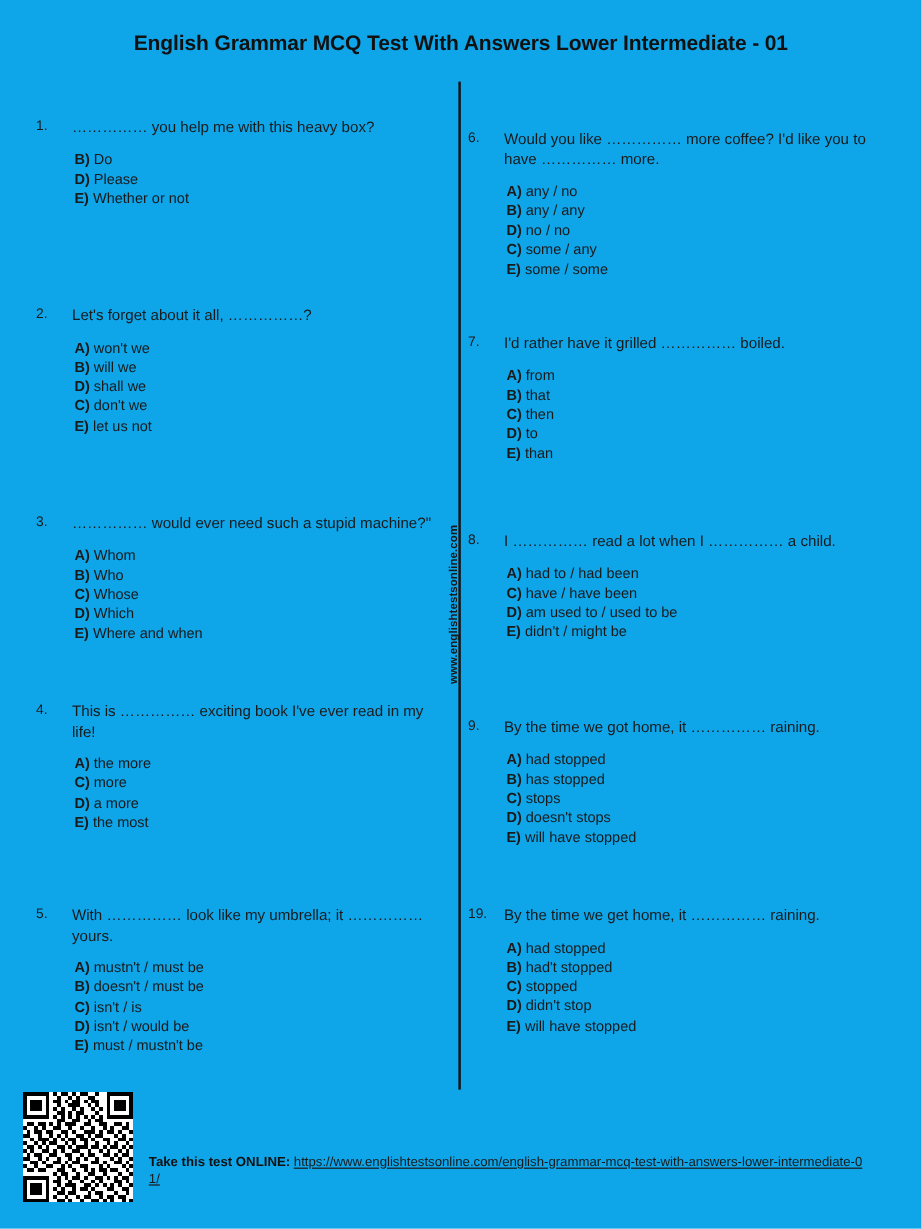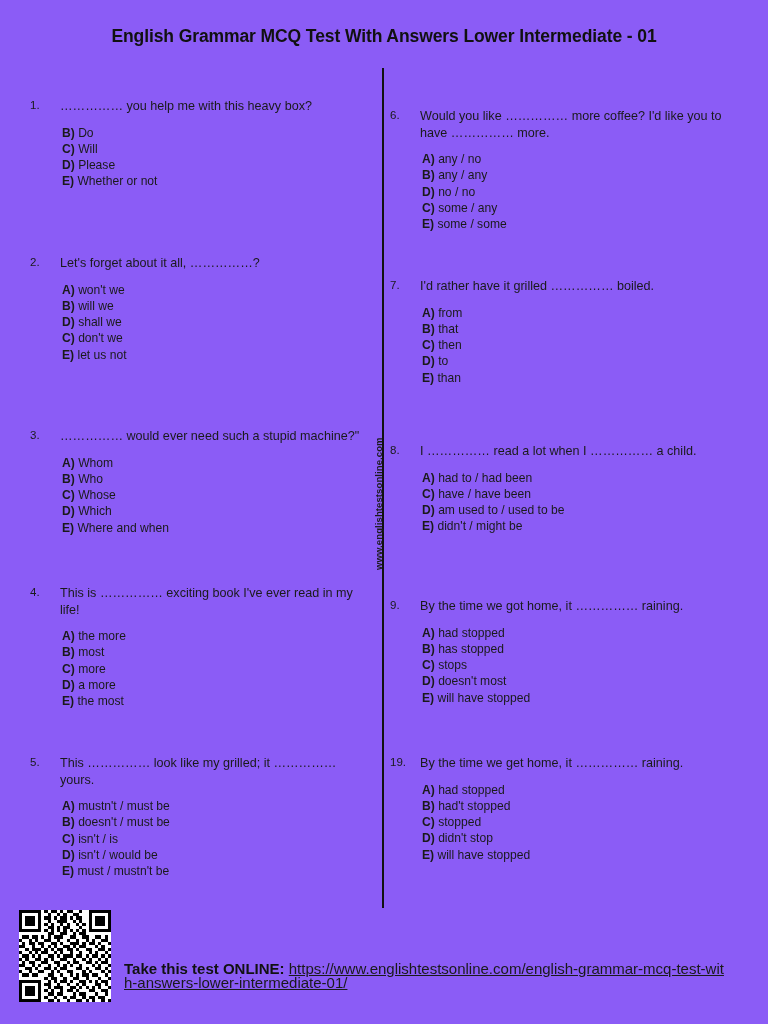--- a/index.html
+++ b/index.html
@@ -10,21 +10,21 @@
   body {
     font-family: "Liberation Sans", sans-serif;
     color: #1a1a1a;
     -webkit-font-smoothing: antialiased;
   }
   .page {
     position: relative;
     width: 768px;
     height: 1024px;
     margin: 0 auto;
-    background: #8b5cf6;
+    background: #0ea5e9;
     overflow: hidden;
   }
 
   
   .doc-title {
     position: absolute;
     top: 26px;
     left: 0;
     width: 768px;
     text-align: center;
@@ -116,21 +116,21 @@
     height: 92px;
   }
   .qr svg { display: block; }
 
   
   .footer {
     position: absolute;
     left: 124px;
     top: 962px;
     width: 600px;
-    font-size: 15px;
+    font-size: 11px;
     line-height: 14px;
   }
   .footer-label {
     font-weight: 700;
     color: #111111;
   }
   .footer-link {
     color: #1a1a1a;
     text-decoration: underline;
     word-break: break-all;
@@ -148,21 +148,20 @@
   <div class="watermark">www.englishtestsonline.com</div>
 
   <div class="column col-left">
       <div class="question" style="top: 98px;">
         <div class="q-head">
           <div class="q-num">1.</div>
           <div class="q-text">…………… you help me with this heavy box?</div>
         </div>
         <div class="options">
           <div class="option"><span class="opt-letter">B)</span><span> Do</span></div>
-          <div class="option"><span class="opt-letter">C)</span><span> Will</span></div>
           <div class="option"><span class="opt-letter">D)</span><span> Please</span></div>
           <div class="option"><span class="opt-letter">E)</span><span> Whether or not</span></div>
         </div>
       </div>
       <div class="question" style="top: 255px;">
         <div class="q-head">
           <div class="q-num">2.</div>
           <div class="q-text">Let's forget about it all, ……………?</div>
         </div>
         <div class="options">
@@ -186,30 +185,29 @@
           <div class="option"><span class="opt-letter">E)</span><span> Where and when</span></div>
         </div>
       </div>
       <div class="question" style="top: 585px;">
         <div class="q-head">
           <div class="q-num">4.</div>
           <div class="q-text">This is …………… exciting book I've ever read in my life!</div>
         </div>
         <div class="options">
           <div class="option"><span class="opt-letter">A)</span><span> the more</span></div>
-          <div class="option"><span class="opt-letter">B)</span><span> most</span></div>
           <div class="option"><span class="opt-letter">C)</span><span> more</span></div>
           <div class="option"><span class="opt-letter">D)</span><span> a more</span></div>
           <div class="option"><span class="opt-letter">E)</span><span> the most</span></div>
         </div>
       </div>
       <div class="question" style="top: 755px;">
         <div class="q-head">
           <div class="q-num">5.</div>
-          <div class="q-text">This …………… look like my grilled; it …………… yours.</div>
+          <div class="q-text">With …………… look like my umbrella; it …………… yours.</div>
         </div>
         <div class="options">
           <div class="option"><span class="opt-letter">A)</span><span> mustn't / must be</span></div>
           <div class="option"><span class="opt-letter">B)</span><span> doesn't / must be</span></div>
           <div class="option"><span class="opt-letter">C)</span><span> isn't / is</span></div>
           <div class="option"><span class="opt-letter">D)</span><span> isn't / would be</span></div>
           <div class="option"><span class="opt-letter">E)</span><span> must / mustn't be</span></div>
         </div>
       </div>
     </div>
@@ -254,21 +252,21 @@
       </div>
       <div class="question" style="top: 598px;">
         <div class="q-head">
           <div class="q-num">9.</div>
           <div class="q-text">By the time we got home, it …………… raining.</div>
         </div>
         <div class="options">
           <div class="option"><span class="opt-letter">A)</span><span> had stopped</span></div>
           <div class="option"><span class="opt-letter">B)</span><span> has stopped</span></div>
           <div class="option"><span class="opt-letter">C)</span><span> stops</span></div>
-          <div class="option"><span class="opt-letter">D)</span><span> doesn't most</span></div>
+          <div class="option"><span class="opt-letter">D)</span><span> doesn't stops</span></div>
           <div class="option"><span class="opt-letter">E)</span><span> will have stopped</span></div>
         </div>
       </div>
       <div class="question" style="top: 755px;">
         <div class="q-head">
           <div class="q-num">19.</div>
           <div class="q-text">By the time we get home, it …………… raining.</div>
         </div>
         <div class="options">
           <div class="option"><span class="opt-letter">A)</span><span> had stopped</span></div>

